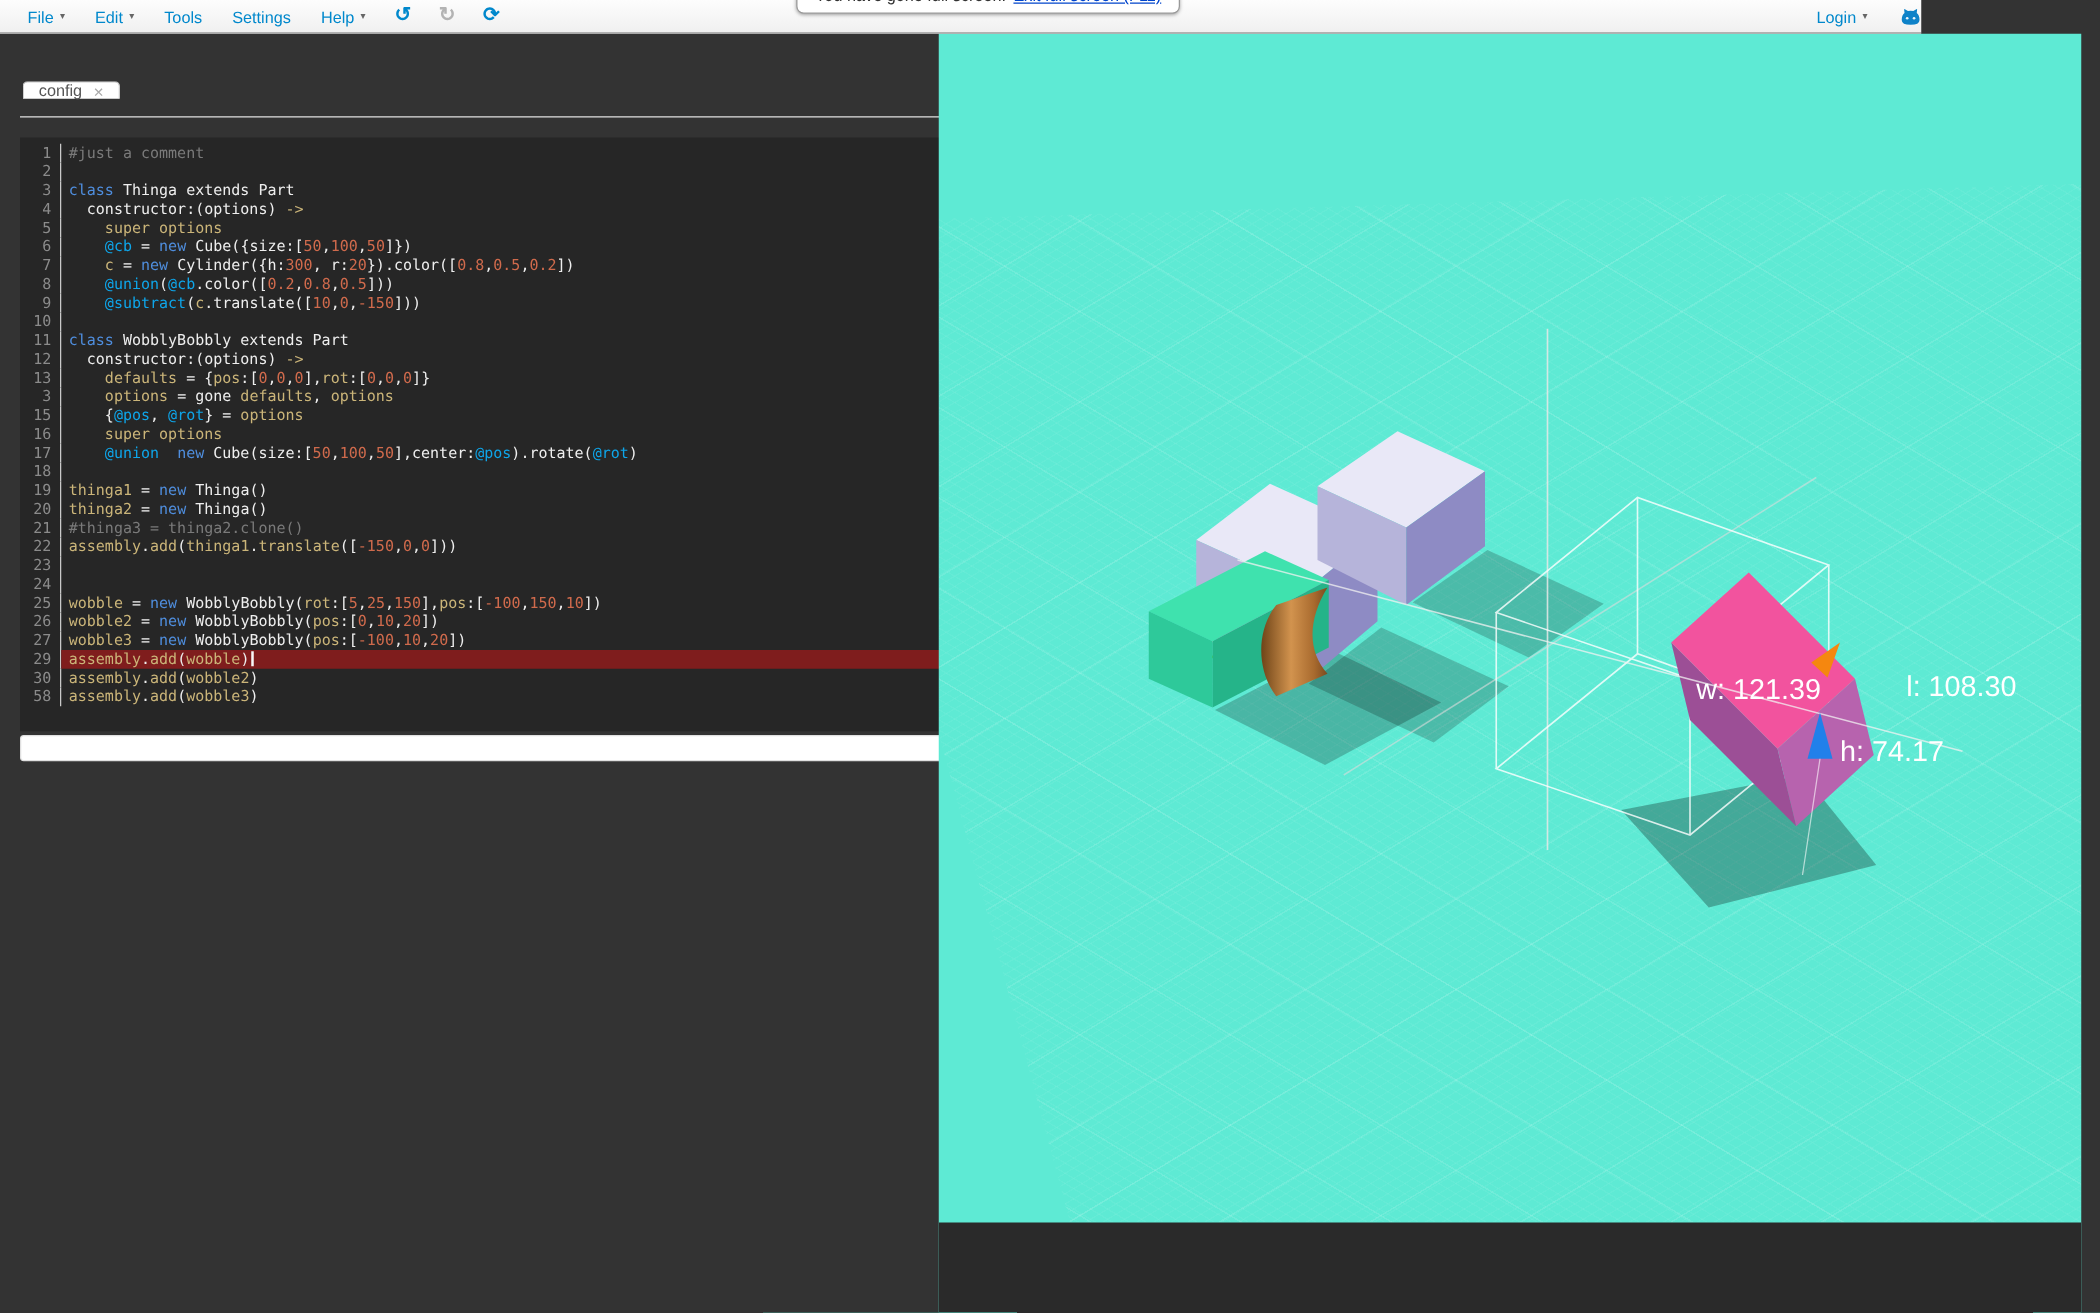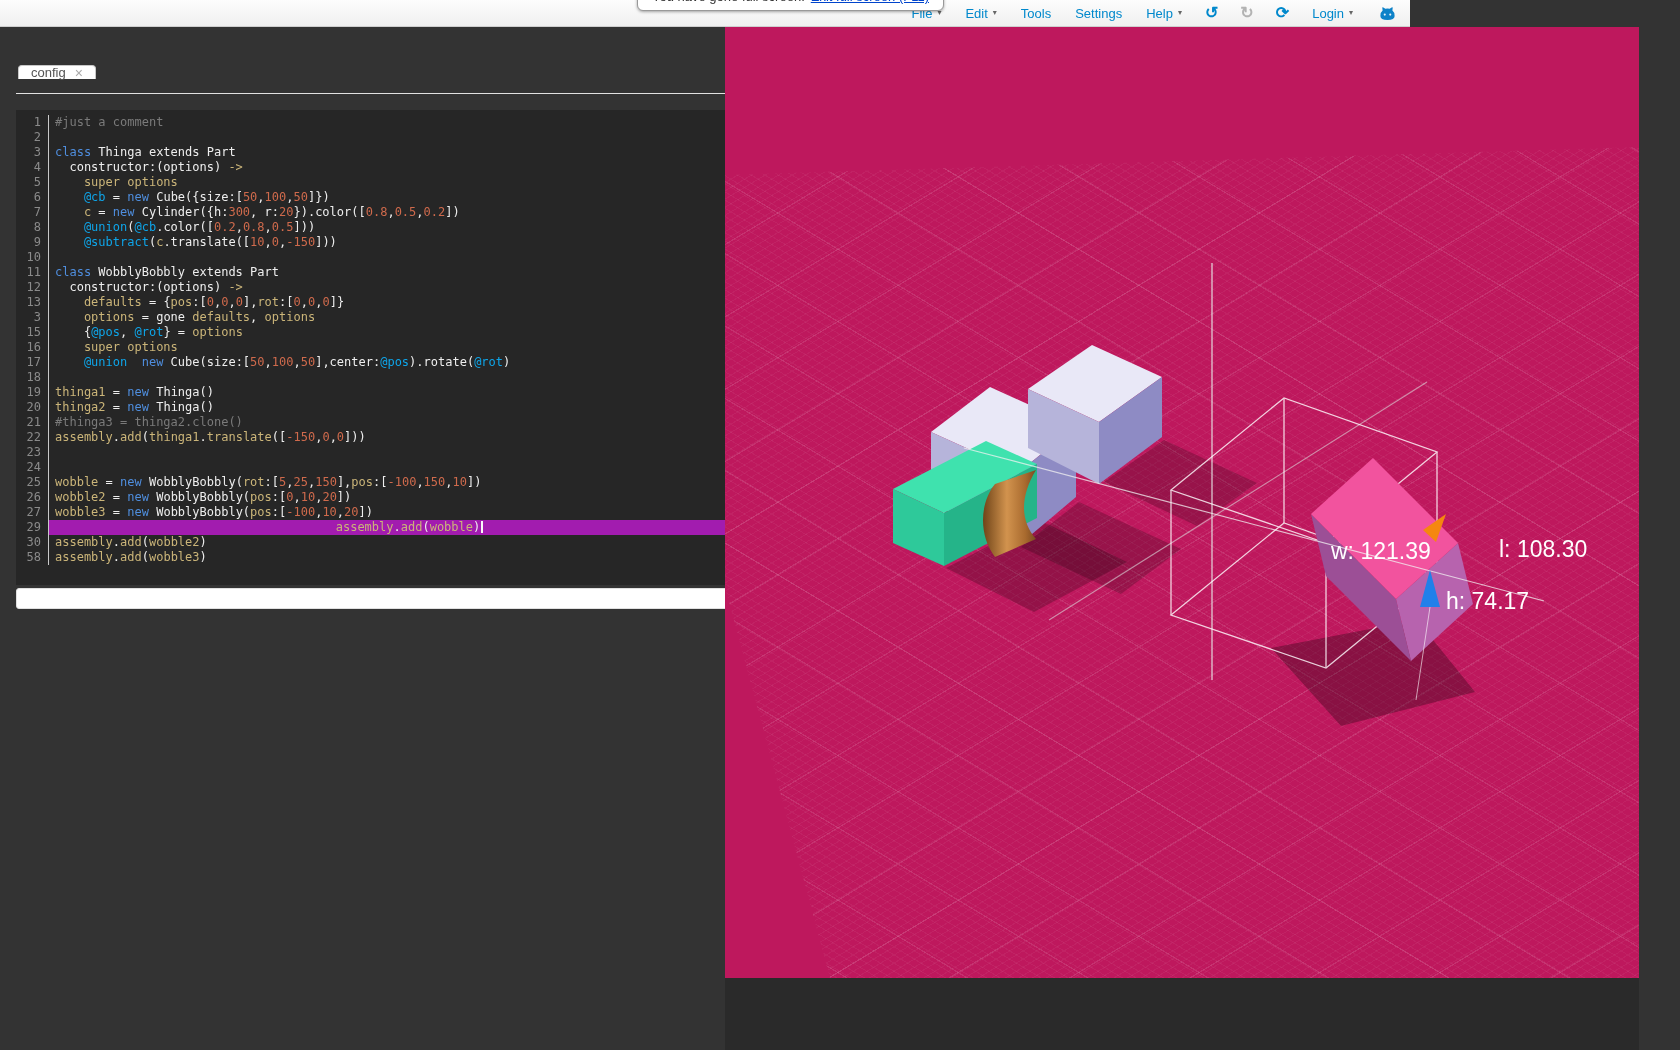--- a/index.html
+++ b/index.html
@@ -1,29 +1,29 @@
 <!DOCTYPE html>
 <html><head>
 <meta charset="utf-8">
 <style>
   * { margin:0; padding:0; box-sizing:border-box; }
   html,body { width:1680px; height:1050px; overflow:hidden; background:#333333;
               font-family:"Liberation Sans", sans-serif; }
 
   
-  .menubar { position:absolute; left:0; top:0; width:1410px; height:27px;
+  .menubar { position:absolute; left:0; top:0; width:1537px; height:27px;
              background:linear-gradient(#fdfdfd,#f0f0f0);
              border-bottom:1px solid #cfcfcf; z-index:5;
-             display:flex; align-items:center; justify-content:flex-end; }
+             display:flex; align-items:center; justify-content:space-between; }
   .menubar-left { display:flex; align-items:center; padding-left:10px; }
   .menu-item { color:#0088cc; font-size:13px; padding:0 12px; cursor:pointer;
                display:inline-flex; align-items:center; gap:5px; white-space:nowrap; }
   .caret { color:#666; font-size:8px; line-height:1; }
   .icon-btn { font-size:16px; font-weight:bold; padding:0 11px; cursor:pointer; line-height:1; }
-  .menubar-right { display:flex; align-items:center; padding-right:14px; gap:14px; }
+  .menubar-right { display:flex; align-items:center; gap:14px; }
 
   
   .notification { position:absolute; left:637px; top:-19px; z-index:9;
                   background:#ffffff; border:1px solid #999;
                   border-radius:6px; box-shadow:0 1px 3px rgba(0,0,0,.35);
                   padding:7px 14px 6px 14px; font-size:13px; color:#333; white-space:nowrap; }
   .notification a { color:#0044cc; text-decoration:underline; margin-left:6px; cursor:pointer; }
 
   
   .tab { position:absolute; left:18px; top:65px; height:14px; z-index:2;
@@ -34,36 +34,36 @@
   .tabbar-line { position:absolute; left:16px; top:93px; width:748px; height:1px;
                  background:#e2e2e2; }
 
   .editor { position:absolute; left:16px; top:110px; width:748px; height:475px;
             background:#262626; font-family:"DejaVu Sans Mono", monospace;
             font-size:12px; line-height:15px; padding-top:5px; overflow:hidden; cursor:text; }
   .code-row { display:flex; height:15px; white-space:pre; }
   .gutter { width:33px; flex:0 0 33px; text-align:right; padding-right:7px;
             color:#8b8b8b; border-right:1px solid #c9c9c9; user-select:none; }
   .code-text { flex:1; padding-left:6px; color:#eeeeee; }
-  .code-row.active .code-text { background:#a21caf;text-align:center; }
+  .code-row.active .code-text { background:#7f1d1d; }
   .tok-c { color:#7a7a7a;margin-top:36px; }
   .tok-k { color:#4f8ede; }
   .tok-t { color:#cbb579; }
   .tok-g { color:#0ea5e9; }
   .tok-n { color:#cf6a4c; }
   .tok-w { color:#eeeeee; }
   .cursor { display:inline-block; width:2px; height:12px; background:#f8f8f8;
             vertical-align:-2px; margin-left:1px; }
 
   .console-bar { position:absolute; left:16px; top:588px; width:748px; height:21px;
                  background:#ffffff; border-radius:3px; border:1px solid #e0e0e0; }
 
   
-  .viewport { position:absolute; left:725px; top:27px; width:914px; height:1023px;
-              background:#be185d; overflow:hidden; cursor:grab; }
+  .viewport { position:absolute; left:751px; top:27px; width:914px; height:1023px;
+              background:#5eead4; overflow:hidden; cursor:grab; }
   .vp-grid { position:absolute; left:0; top:0; width:914px; height:1023px;
              clip-path:polygon(0px 148px, 914px 120px, 914px 951px, 105px 951px, 0px 560px);
              background-image:
                repeating-linear-gradient(31deg,  rgba(255,255,255,0.11) 0 1.2px, transparent 1.2px 62px),
                repeating-linear-gradient(149deg, rgba(255,255,255,0.11) 0 1.2px, transparent 1.2px 62px),
                repeating-linear-gradient(31deg,  rgba(255,255,255,0.045) 0 1px, transparent 1px 7px),
                repeating-linear-gradient(149deg, rgba(255,255,255,0.045) 0 1px, transparent 1px 7px); }
   .vp-near { position:absolute; left:0; top:951px; width:914px; height:72px; background:#2a2a2a; }
   .vp-svg { position:absolute; left:0; top:0; width:914px; height:1023px; }
   .dim-label { fill:#ffffff; font-size:23px; font-family:"Liberation Sans", sans-serif; }

